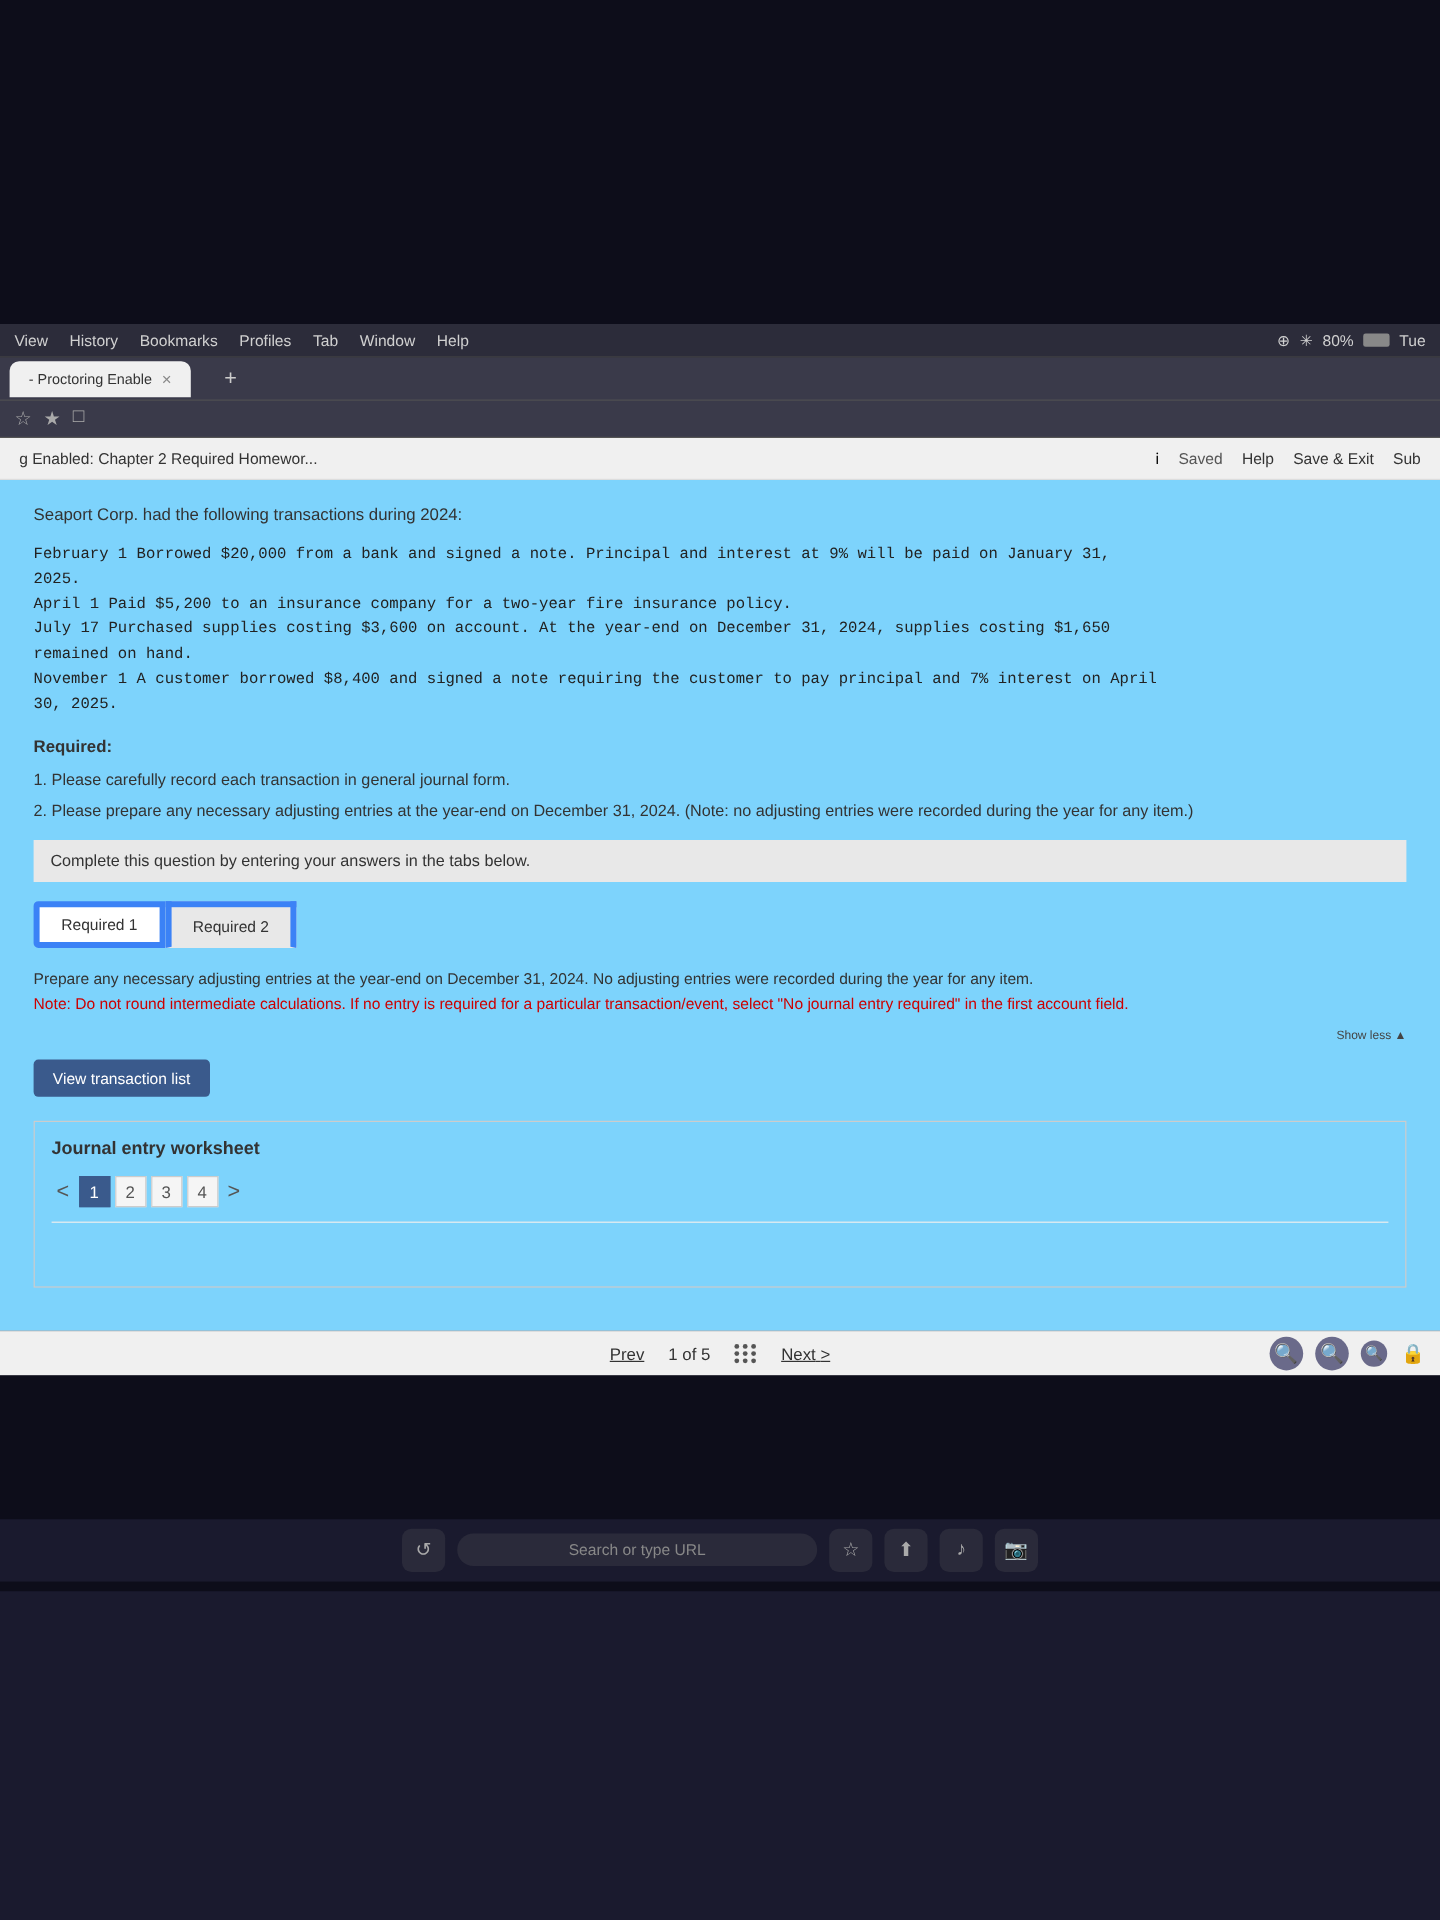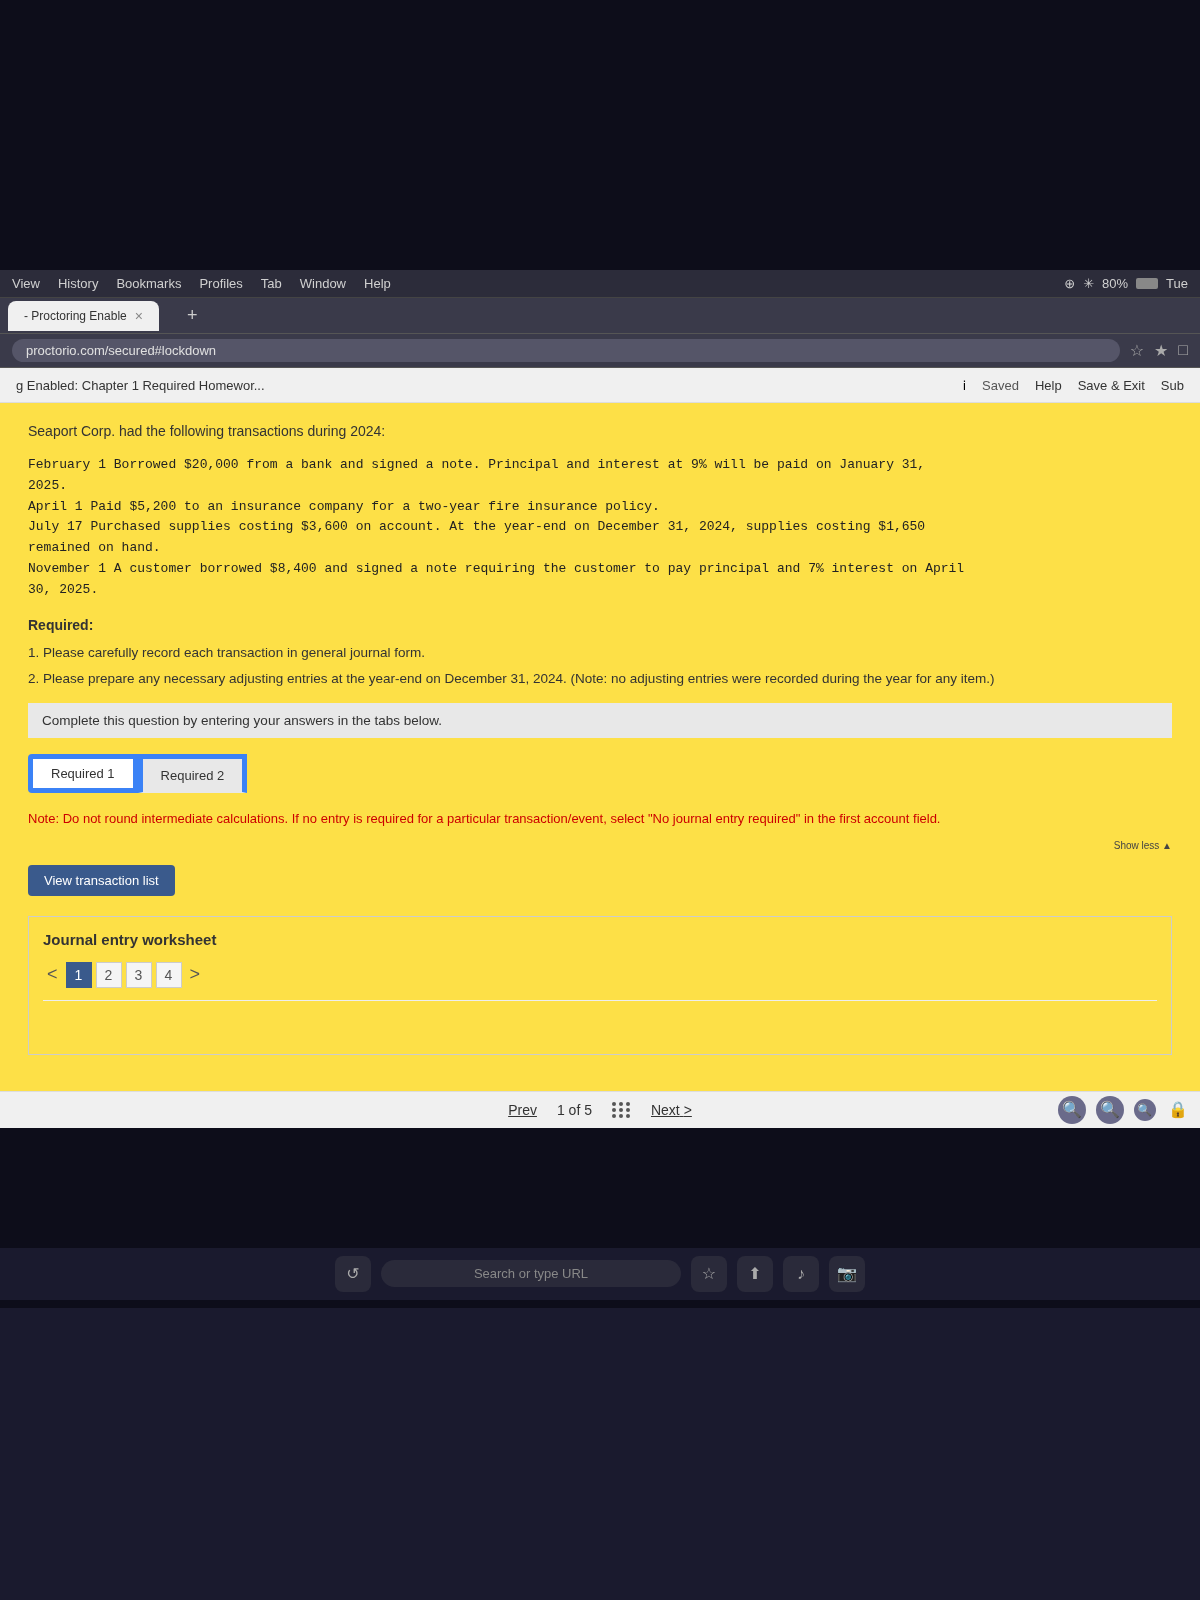--- a/index.html
+++ b/index.html
@@ -150,21 +150,21 @@
 
     .header-btn {
       color: #333;
       font-size: 13px;
       cursor: pointer;
       background: none;
       border: none;
     }
 
     .main-content {
-      background: #fde047;
+      background: #7dd3fc;
       margin: 0;
       padding: 20px 28px;
       font-size: 14px;
       color: #333;
     }
 
     .question-title {
       font-size: 14px;
       color: #333;
       margin-bottom: 16px;
@@ -458,31 +458,30 @@
 
   <div class="tab-bar">
     <div class="tab">
       <span>- Proctoring Enable</span>
       <span class="tab-close">×</span>
     </div>
     <span class="tab-plus">+</span>
   </div>
 
   <div class="address-bar">
-    <input class="address-input" type="text" value="proctorio.com/secured#lockdown" style="">
     <div class="address-icons">
       <span>☆</span>
       <span>★</span>
       <span>□</span>
     </div>
   </div>
 </div>
 
 <div class="app-header">
-  <span class="app-header-title">g Enabled: Chapter 1 Required Homewor...</span>
+  <span class="app-header-title">g Enabled: Chapter 2 Required Homewor...</span>
   <span>ℹ</span>
   <span class="header-saved">Saved</span>
   <div class="header-actions">
     <button class="header-btn">Help</button>
     <button class="header-btn">Save &amp; Exit</button>
     <button class="header-btn">Sub</button>
   </div>
 </div>
 
 <div class="main-content">
@@ -510,20 +509,21 @@
   </div>
 
   
   <div class="tabs-container">
     <button class="tab-button">Required 1</button>
     <button class="tab-button active">Required 2</button>
   </div>
 
   
   <div class="notes-section">
+    <p>Prepare any necessary adjusting entries at the year-end on December 31, 2024. No adjusting entries were recorded during the year for any item.</p>
     <p class="note-red">
       <span>Note: Do not round intermediate calculations. If no entry is required for a particular transaction/event, select "No journal entry required" in the first account field.</span>
     </p>
   </div>
 
   <div class="show-less">Show less ▲</div>
 
   <button class="view-transaction-btn">View transaction list</button>
 
   

